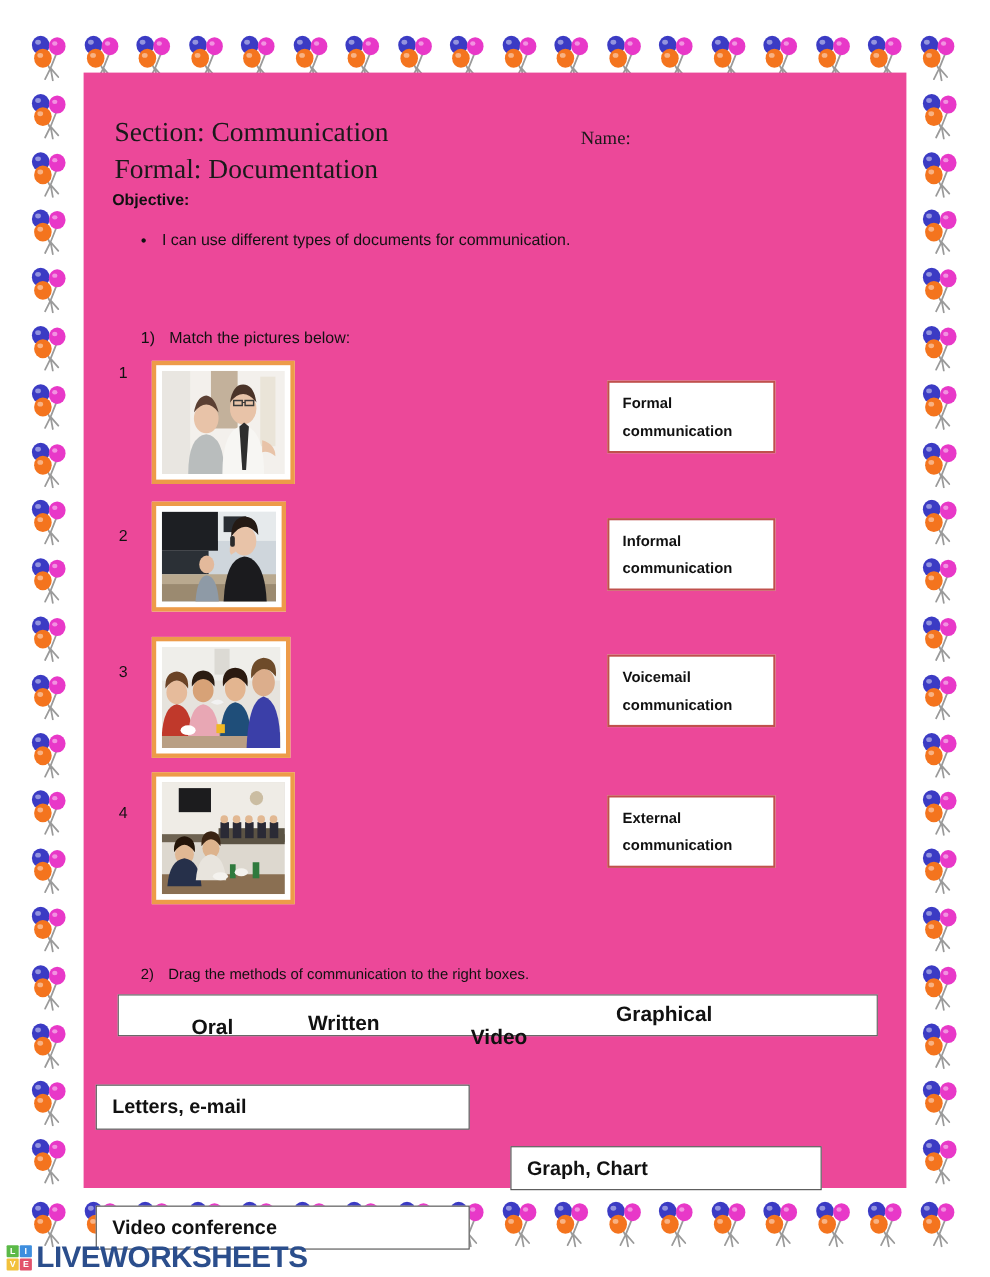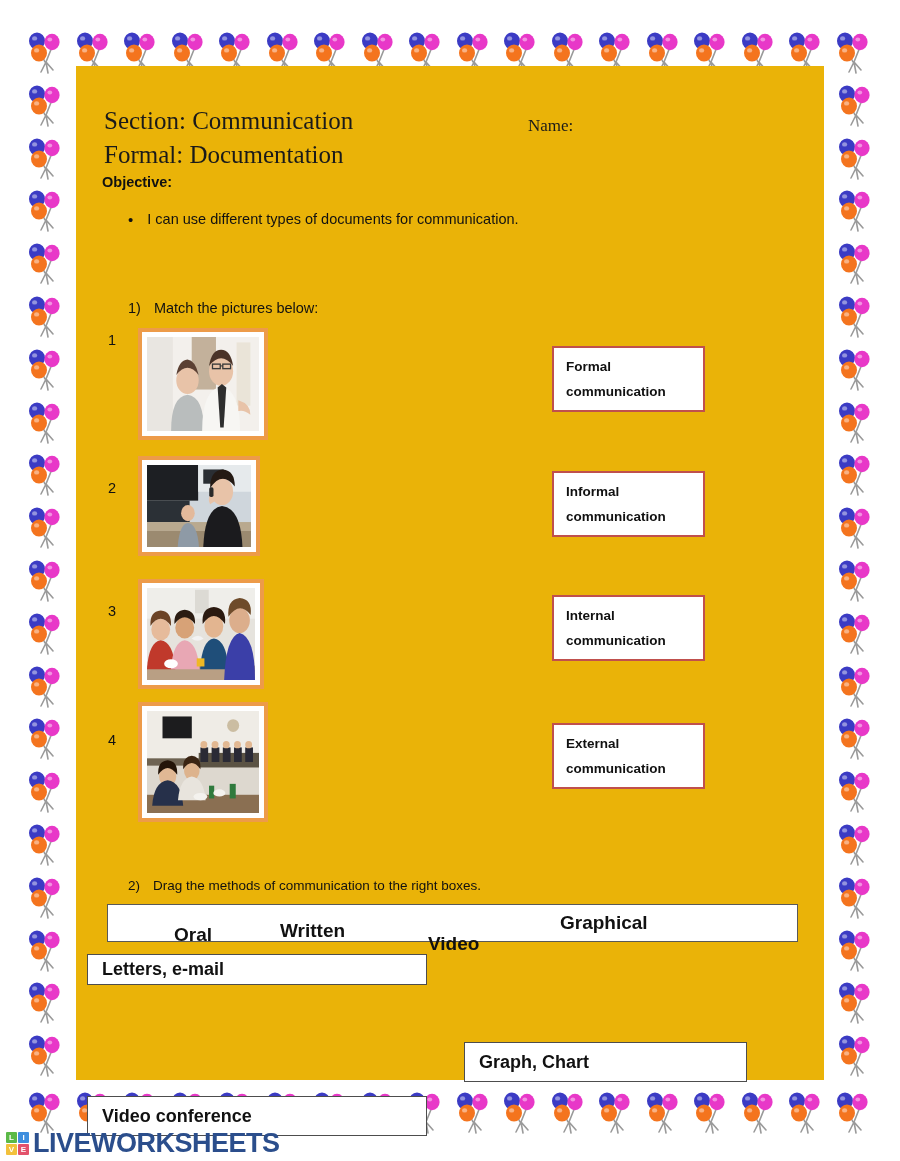--- a/index.html
+++ b/index.html
@@ -30,21 +30,21 @@
   }
   .balloon svg { display: block; width: 40px; height: 42px; }
 
   
   .sheet {
     position: absolute;
     left: 76px;
     top: 66px;
     width: 748px;
     height: 1014px;
-    background: #eab308;
+    background: #ec4899;
   }
 
   
   .head-title {
     position: absolute;
     left: 28px;
     top: 38px;
     font-family: "Liberation Serif", serif;
     font-size: 25px;
     color: #1a1a1a;
@@ -1176,21 +1176,21 @@
     </span>
   </div>
   <div class="label-box" style="left:476px; top:405px; width:153px; height:66px;">
     <span>
       <span>Informal</span><br>
       <span>communication</span>
     </span>
   </div>
   <div class="label-box" style="left:476px; top:529px; width:153px; height:66px;">
     <span>
-      <span>Internal</span><br>
+      <span>Voicemail</span><br>
       <span>communication</span>
     </span>
   </div>
   <div class="label-box" style="left:476px; top:657px; width:153px; height:66px;">
     <span>
       <span>External</span><br>
       <span>communication</span>
     </span>
   </div>
 
@@ -1199,21 +1199,21 @@
     <span>Drag the methods of communication to the right boxes.</span>
   </div>
 
   <div class="word-bank">
     <span class="w" style="left:66px;margin-top:23px;">Oral</span>
     <span class="w" style="left:172px;margin-top:16px;">Written</span>
     <span class="w" style="left:320px;margin-top:42px;">Video</span>
     <span class="w" style="left:452px;">Graphical</span>
   </div>
 
-  <div class="drop-box" style="left:11px;  top:888px; width:340px; height:31px;">
+  <div class="drop-box" style="left:11px;  top:920px; width:340px; height:41px;">
     <span>Letters, e-mail</span>
   </div>
   <div class="drop-box" style="left:11px;  top:1030px; width:340px; height:40px;">
     <span>Video conference</span>
   </div>
   <div class="drop-box" style="left:388px; top:976px; width:283px; height:40px;">
     <span>Graph, Chart</span>
   </div>
 
 </div>

